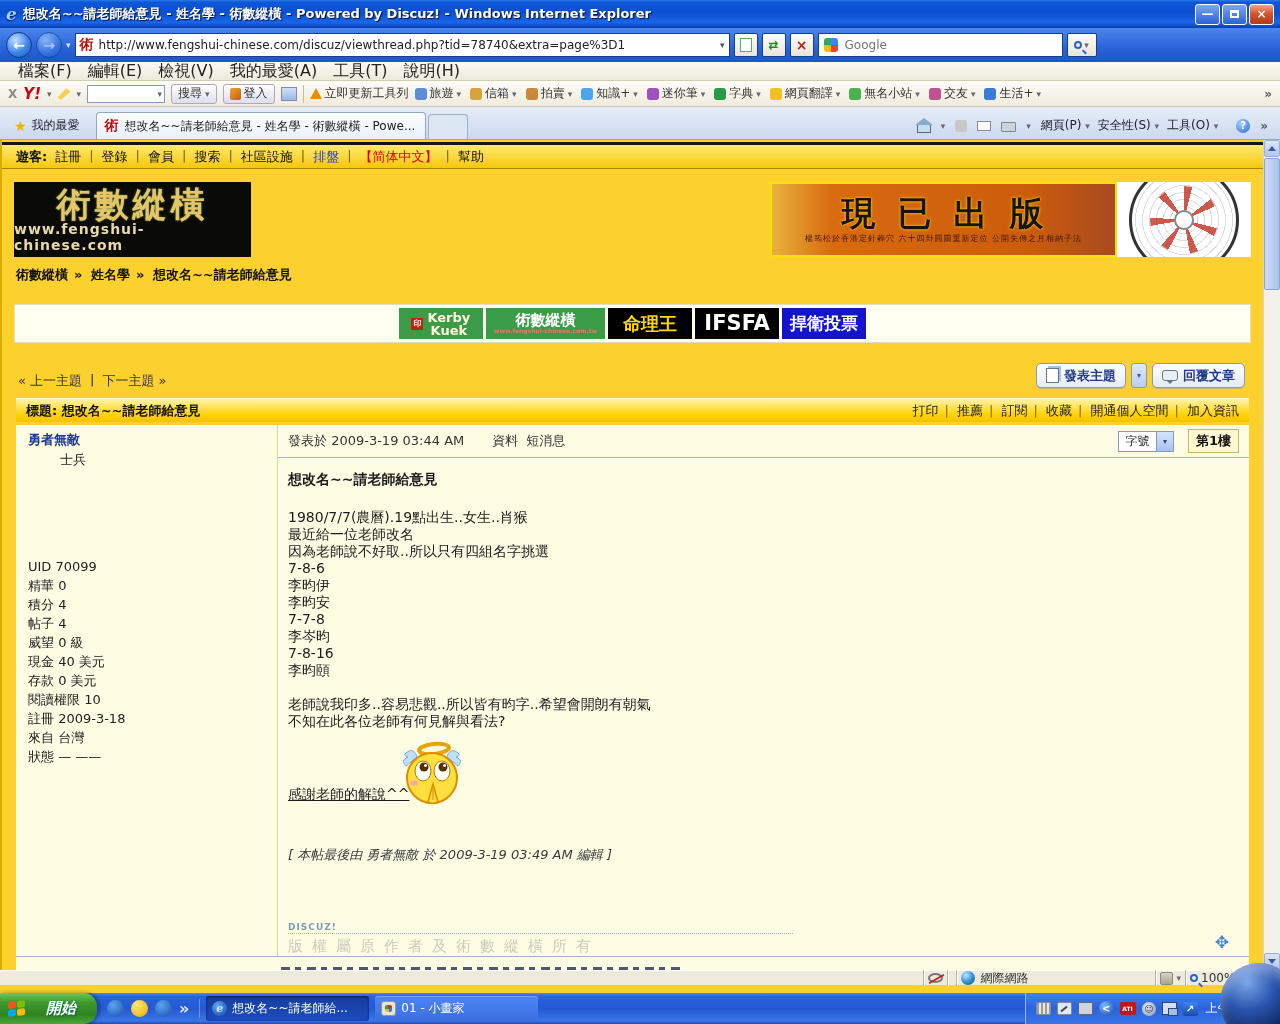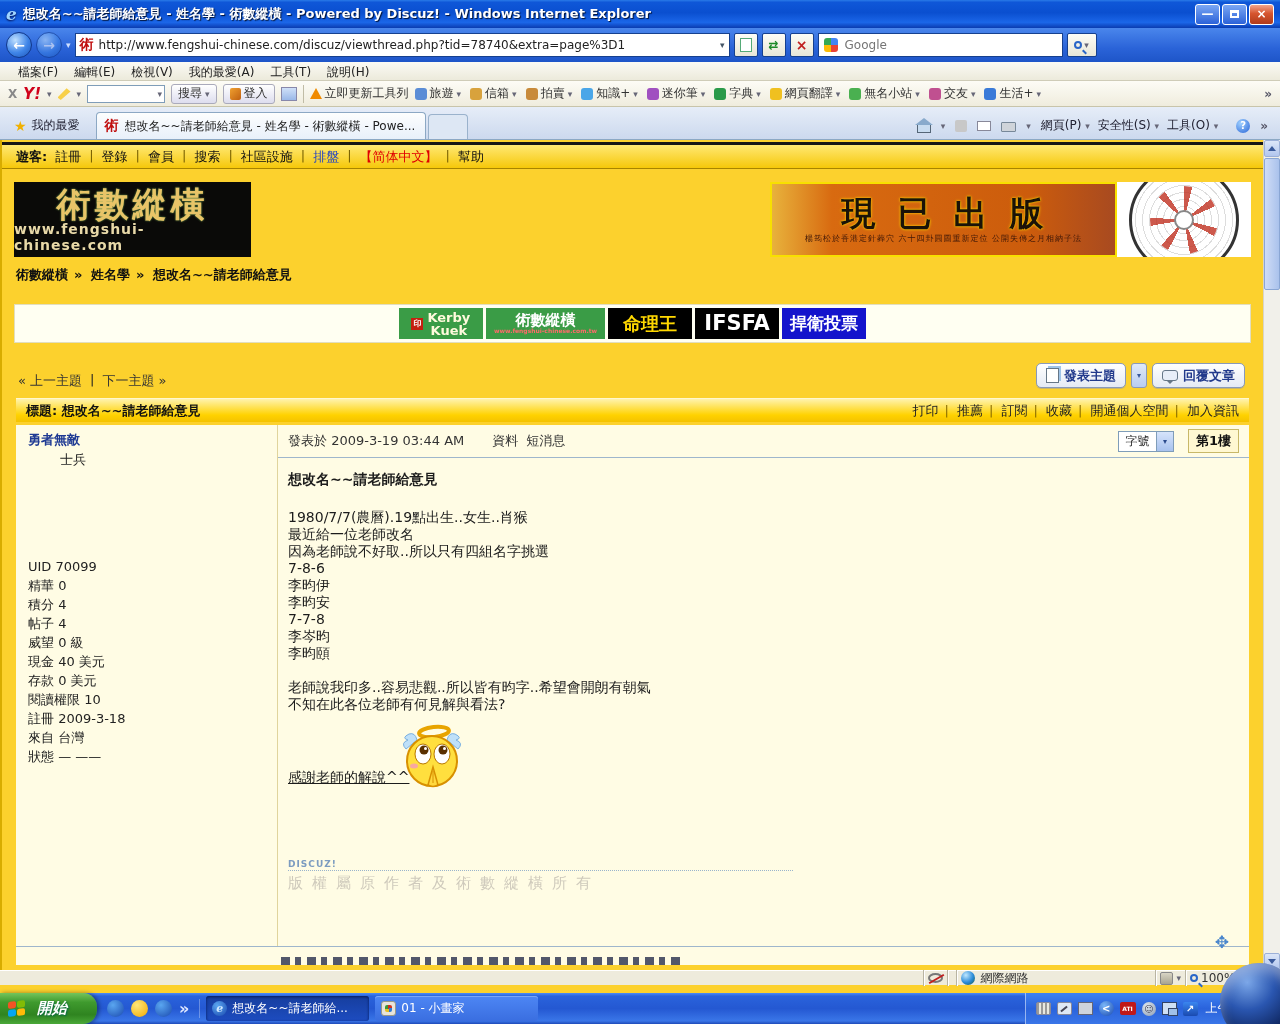--- a/index.html
+++ b/index.html
@@ -38,21 +38,21 @@
   .glogo{display:inline-block;width:14px;height:14px;border-radius:3px;
     background:conic-gradient(#4285f4 0 25%,#ea4335 0 50%,#fbbc05 0 75%,#34a853 0);}
   .searchinput{border:0;outline:0;flex:1;font-size:12px;color:#999;background:transparent;}
   .mag-btn{width:30px;height:24px;border:1px solid #16408e;border-radius:2px;background:linear-gradient(180deg,#fdfdf6,#e8e6d8);
     display:flex;align-items:center;justify-content:center;gap:2px;}
   .mag{width:8px;height:8px;border:2px solid #2a66c8;border-radius:50%;position:relative;}
   .mag::after{content:"";position:absolute;width:5px;height:2px;background:#2a66c8;transform:rotate(45deg);left:6px;top:8px;}
 
   .menubar{position:absolute;top:62px;left:0;width:1280px;height:19px;background:linear-gradient(180deg,#fbfaf4,#eceadb);
     border-bottom:1px solid #cfccb8;display:flex;align-items:center;gap:2px;padding:0 10px;}
-  .menu-item{font-size:12px;color:#222;padding:1px 8px;}
+  .menu-item{font-size:16px;color:#222;padding:1px 8px;}
 
   .ytb{position:absolute;top:81px;left:0;width:1280px;height:26px;background:linear-gradient(180deg,#fdfcf6,#efecdd);
     border-bottom:1px solid #c8c4aa;display:flex;align-items:center;gap:6px;padding:0 8px;font-size:12px;color:#333;}
   .ytb .x{color:#888;font-weight:bold;}
   .ylogo{color:#d0021b;font-weight:bold;font-size:15px;font-style:italic;}
   .pencil{width:13px;height:13px;background:linear-gradient(135deg,#f8d048 60%,#b87820);clip-path:polygon(0 80%,70% 10%,100% 35%,25% 100%);}
   .ycombo{width:78px;height:18px;background:#fff;border:1px solid #7f9db9;display:flex;align-items:center;justify-content:flex-end;padding:0 2px;}
   .ybtn{height:20px;border:1px solid #aab;border-radius:3px;background:linear-gradient(180deg,#fff,#dde);display:flex;align-items:center;gap:3px;padding:0 6px;}
   .warn-tri{width:0;height:0;border-left:6px solid transparent;border-right:6px solid transparent;border-bottom:11px solid #f08a00;}
   .ysep{width:1px;height:18px;background:#c0bca6;}
@@ -188,21 +188,21 @@
   .zone{display:flex;align-items:center;width:190px;}
   .phish{width:13px;height:13px;background:linear-gradient(180deg,#d8d4c4,#a8a490);border:1px solid #888;border-radius:2px;margin-right:3px;}
   .zoomseg{display:flex;align-items:center;gap:3px;width:90px;}
   .sphere{position:absolute;right:-18px;top:-8px;width:78px;height:78px;border-radius:50%;z-index:30;
     background:radial-gradient(circle at 35% 25%,#7aa6e8 0%,#2a56b0 35%,#0a1e52 75%,#061030 100%);
     box-shadow:inset 0 8px 12px rgba(255,255,255,.4);}
 
   
   .taskbar{position:absolute;top:993px;left:0;width:1280px;height:31px;
     background:linear-gradient(180deg,#4b8df8 0%,#2a63dc 10%,#2458d2 50%,#3a76e8 90%,#1e4ab8 100%);display:flex;align-items:center;}
-  .startbtn{height:31px;width:97px;border-radius:0 14px 14px 0;display:flex;align-items:center;gap:11px;padding:0 16px 0 8px;
+  .startbtn{height:31px;width:97px;border-radius:0 14px 14px 0;display:flex;align-items:center;gap:20px;padding:0 16px 0 8px;
     background:linear-gradient(180deg,#74c45c 0%,#3f9a2e 30%,#2f8420 70%,#4aa838 100%);box-shadow:2px 0 4px rgba(0,0,0,.4);}
   .winflag{width:18px;height:16px;display:grid;grid-template-columns:8px 8px;grid-template-rows:7px 7px;gap:1px;transform:skewY(-6deg);}
   .winflag span{border-radius:2px;}
   .startbtn .lbl{color:#fff;font-weight:bold;font-style:italic;font-size:15px;text-shadow:1px 1px 2px #064;}
   .quick{display:flex;align-items:center;gap:7px;padding:0 10px;border-right:1px solid rgba(255,255,255,.3);}
   .qlico{width:17px;height:17px;border-radius:50%;display:flex;align-items:center;justify-content:center;font-size:13px;}
   .qlico.e{color:#cfe8ff;background:radial-gradient(circle at 35% 30%,#5aa6f0,#1a4ab0);font-family:"DejaVu Serif","Liberation Serif",serif;font-style:italic;font-weight:bold;}
   .qlico.sm{background:radial-gradient(circle at 35% 30%,#ffe87a,#f0a800);color:#7a4a00;}
   .quick .chev{color:#dfe8ff;}
   .task{height:25px;width:163px;margin-left:6px;border-radius:3px;display:flex;align-items:center;gap:5px;padding:0 6px;
@@ -522,20 +522,21 @@
             <div class="post-title">想改名~~請老師給意見</div>
             <div>
                 <div class="bodyline">1980/7/7(農曆).19點出生..女生..肖猴</div>
                 <div class="bodyline">最近給一位老師改名</div>
                 <div class="bodyline">因為老師說不好取..所以只有四組名字挑選</div>
                 <div class="bodyline">7-8-6</div>
                 <div class="bodyline">李昀伊</div>
                 <div class="bodyline">李昀安</div>
                 <div class="bodyline">7-7-8</div>
                 <div class="bodyline">李岑昀</div>
+                <div class="bodyline">7-8-16</div>
                 <div class="bodyline">李昀頤</div>
                 <div class="bodyline"></div>
                 <div class="bodyline">老師說我印多..容易悲觀..所以皆有昀字..希望會開朗有朝氣</div>
                 <div class="bodyline">不知在此各位老師有何見解與看法?</div>
               </div>
             <div class="thanksrow">
               <span class="emoji">
                 <svg width="64" height="66" viewBox="0 0 64 66">
                   <ellipse cx="34" cy="9" rx="15" ry="5" fill="none" stroke="#e8a400" stroke-width="4" transform="rotate(-6 34 9)"></ellipse>
                   <path d="M6 26 q-6 -6 2 -9 q-7 -2 1 -6 q6 -2 8 6 z" fill="#bfe0f8" stroke="#7ab0e0"></path>
@@ -547,20 +548,21 @@
                   <ellipse cx="42" cy="31" rx="8" ry="10" fill="#fff" stroke="#b87800"></ellipse>
                   <circle cx="43" cy="27" r="4.5" fill="#5a3000"></circle>
                     <circle cx="44.5" cy="25.5" r="1.5" fill="#fff"></circle>
                   <ellipse cx="14" cy="43" rx="4" ry="2.5" fill="#f8a8a0"></ellipse>
                   <path d="M28 62 l5 -18 l5 18 q-5 3 -10 0 z" fill="#ffd83e" stroke="#d89000" stroke-width="1.5"></path>
                   <line x1="33" y1="48" x2="33" y2="60" stroke="#d89000"></line>
                 </svg>
               </span>
               <span class="thanks-text">感謝老師的解說^^</span>
             </div>
+            <div class="editnote">[ 本帖最後由 勇者無敵 於 2009-3-19 03:49 AM 編輯 ]</div>
             <div class="watermark">
               <div class="wm-brand">DISCUZ!</div>
               <div class="wm-dots"></div>
               <div class="wm-text">版權屬原作者及術數縱橫所有</div>
             </div>
           </div>
         </div>
       </div>
 
       <div class="sigstrip">

